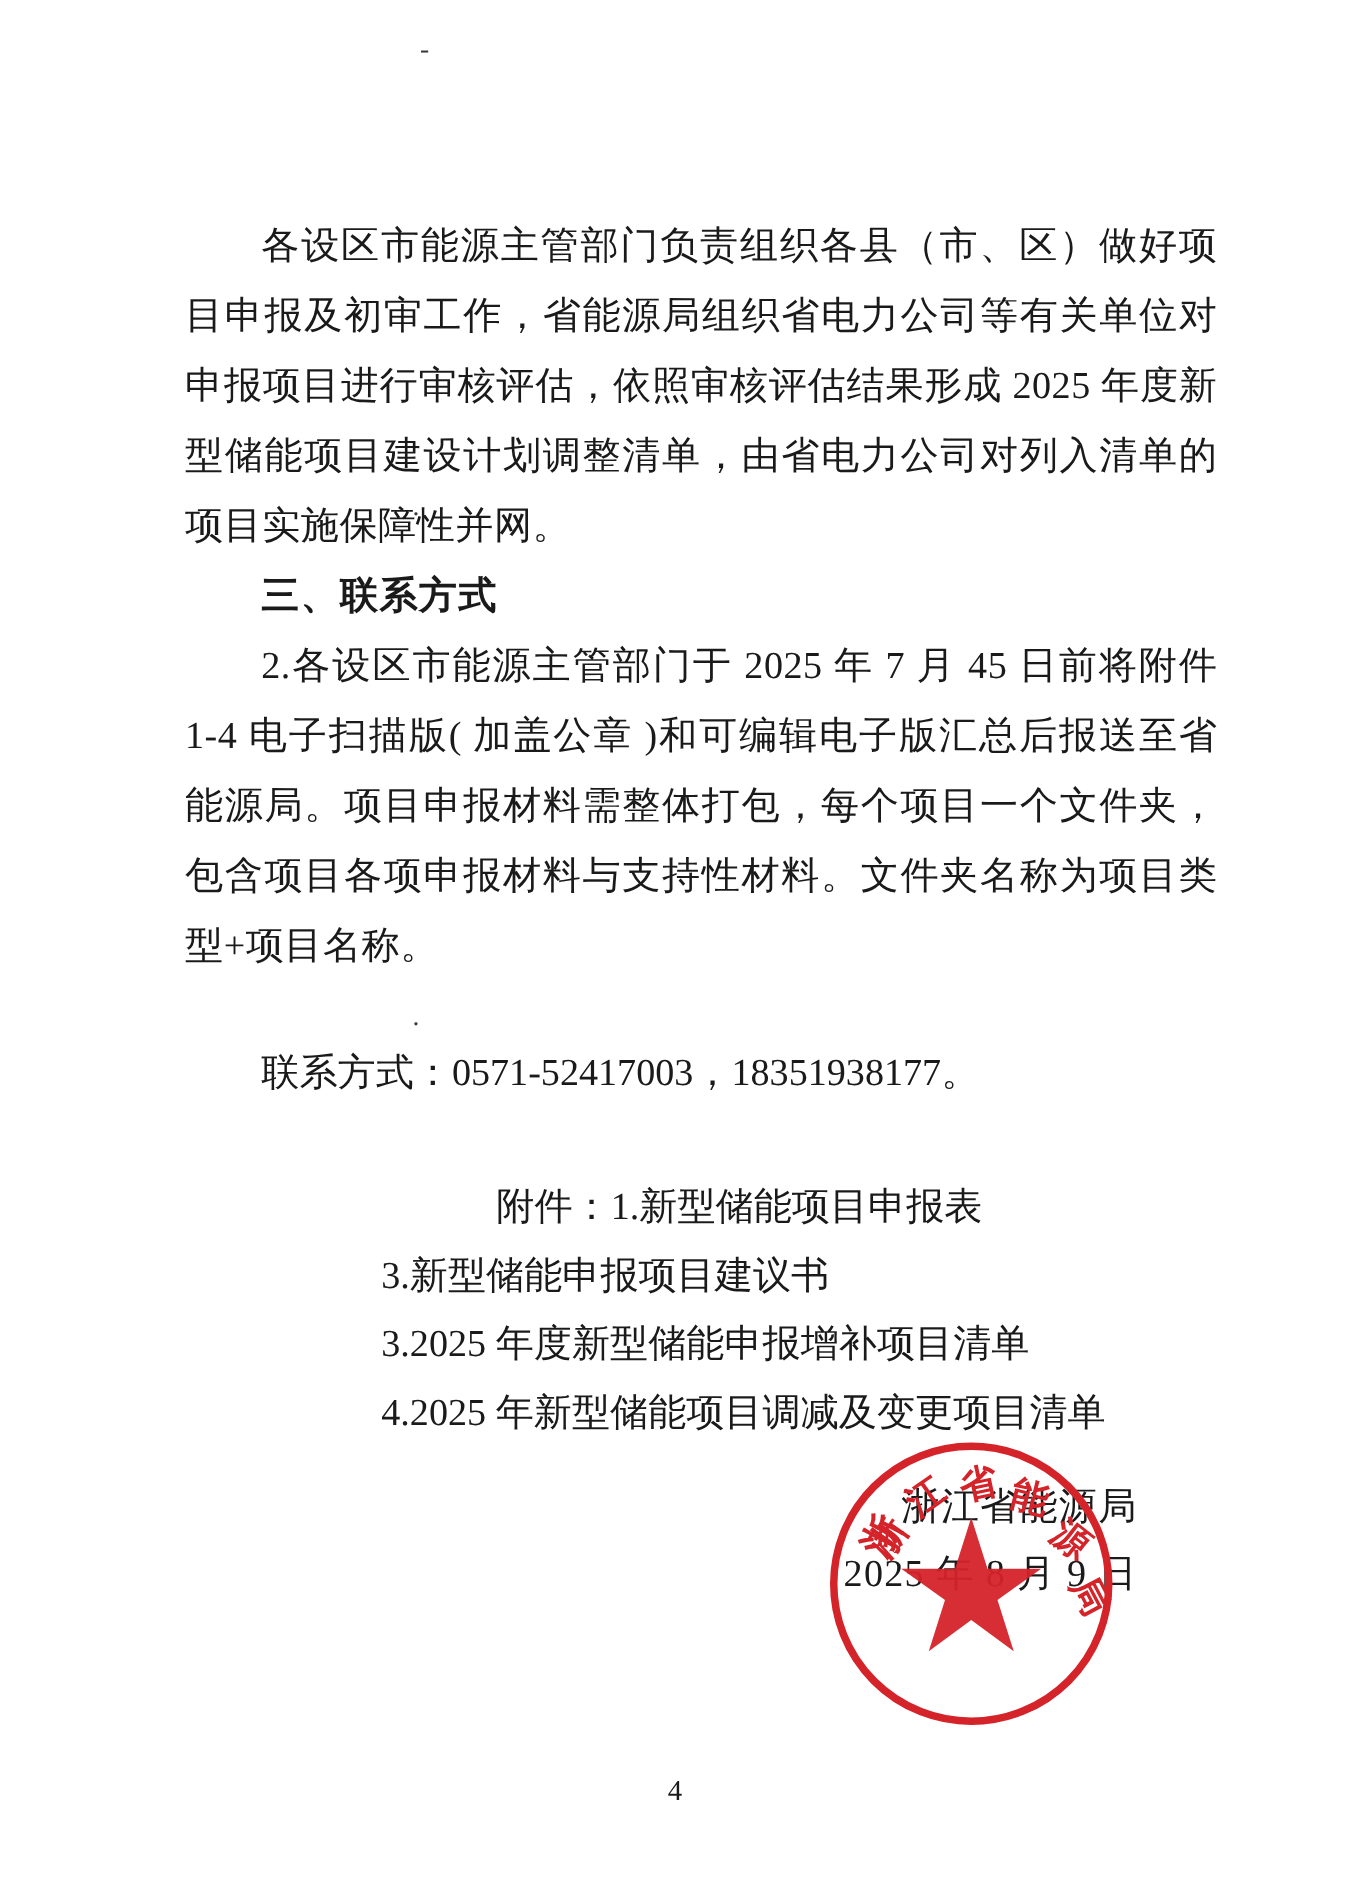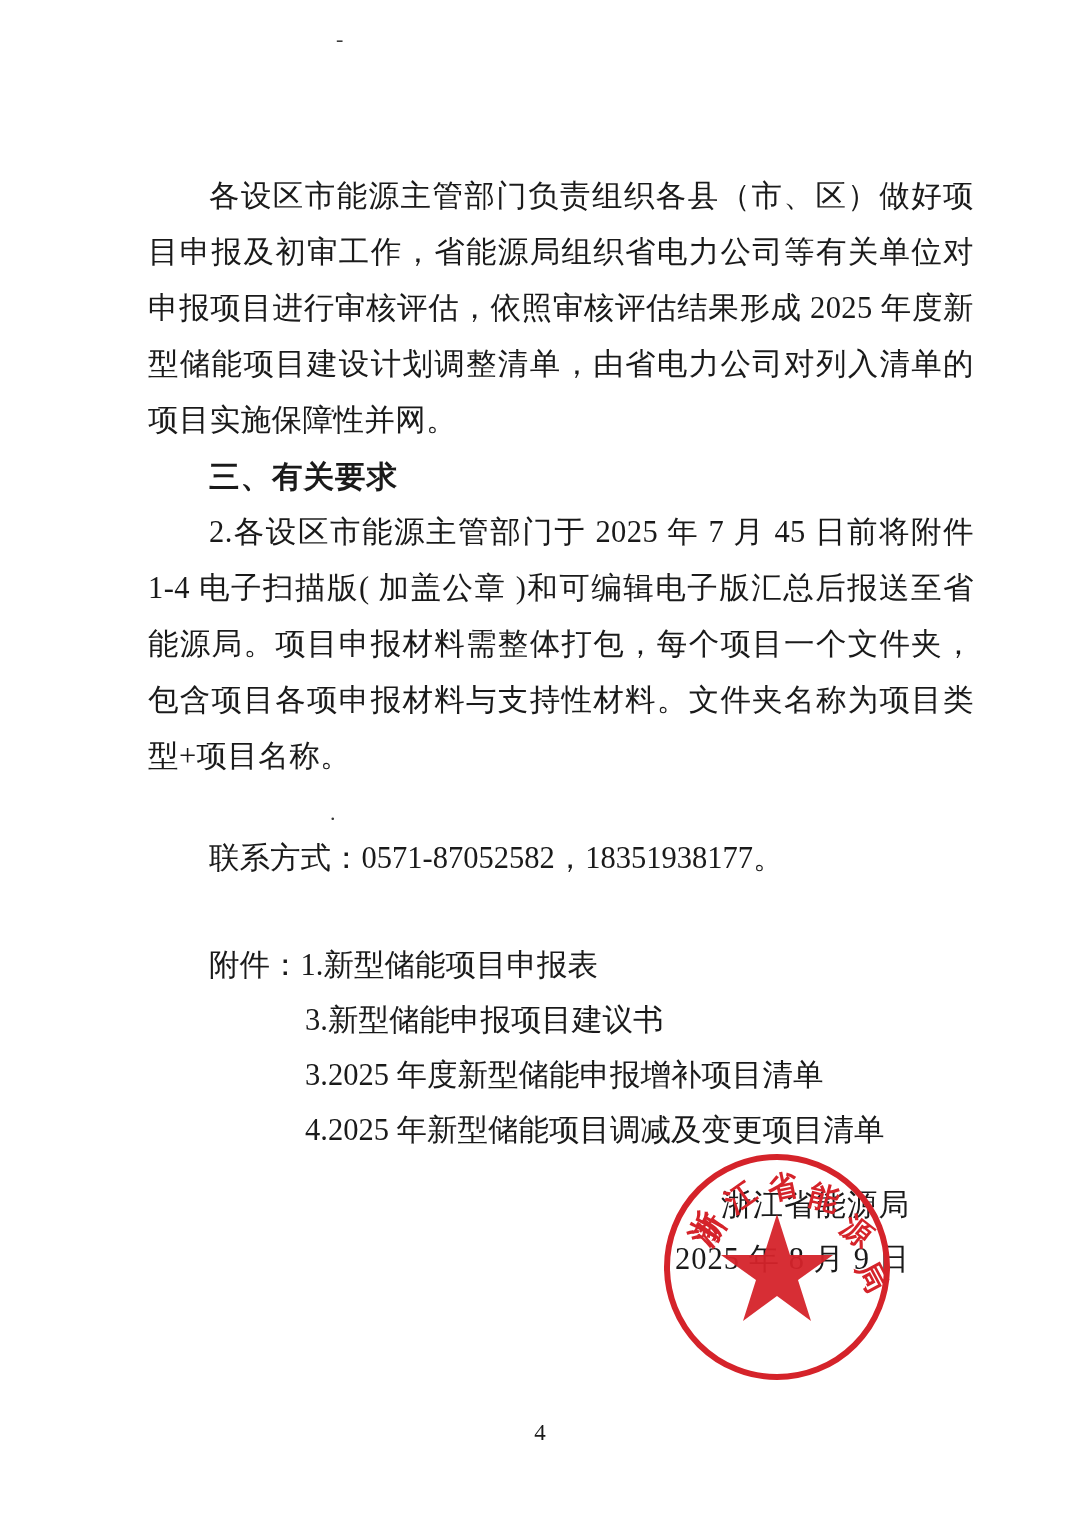--- a/index.html
+++ b/index.html
@@ -53,20 +53,21 @@
     margin: 0;
   }
   .attach-block {
     margin-top: 52px;
   }
   .attach-first {
     font-size: 30.5px;
     line-height: 55px;
     text-indent: 61px;
     margin: 0;
+    text-align: center;
   }
   .attach-item {
     font-size: 30.5px;
     line-height: 55px;
     margin: 0;
     padding-left: 157px;
   }
   .signature {
     margin-top: 20px;
     text-align: right;
@@ -111,27 +112,27 @@
 <body>
 
 <div class="page">
 
   <span class="tick-mark tick-top">-</span>
 
   <div class="doc-body">
 
     <p class="para">各设区市能源主管部门负责组织各县（市、区）做好项目申报及初审工作，省能源局组织省电力公司等有关单位对申报项目进行审核评估，依照审核评估结果形成 2025 年度新型储能项目建设计划调整清单，由省电力公司对列入清单的项目实施保障性并网。</p>
 
-    <h2 class="section-title">三、有关要求</h2>
+    <h2 class="section-title">三、联系方式</h2>
 
 
     <p class="para">2.各设区市能源主管部门于 2025 年 7 月 45 日前将附件 1-4 电子扫描版( 加盖公章 )和可编辑电子版汇总后报送至省能源局。项目申报材料需整体打包，每个项目一个文件夹，包含项目各项申报材料与支持性材料。文件夹名称为项目类型+项目名称。</p>
 
     <div class="contact-block">
-      <p class="contact-line">联系方式：0571-87052582，18351938177。</p>
+      <p class="contact-line">联系方式：0571-52417003，18351938177。</p>
     </div>
 
     <div class="attach-block">
       <p class="attach-first">
         <span>附件：</span><span>1.新型储能项目申报表</span>
       </p>
       <p class="attach-item">3.新型储能申报项目建议书</p>
       <p class="attach-item">3.2025 年度新型储能申报增补项目清单</p>
       <p class="attach-item">4.2025 年新型储能项目调减及变更项目清单</p>
     </div>

